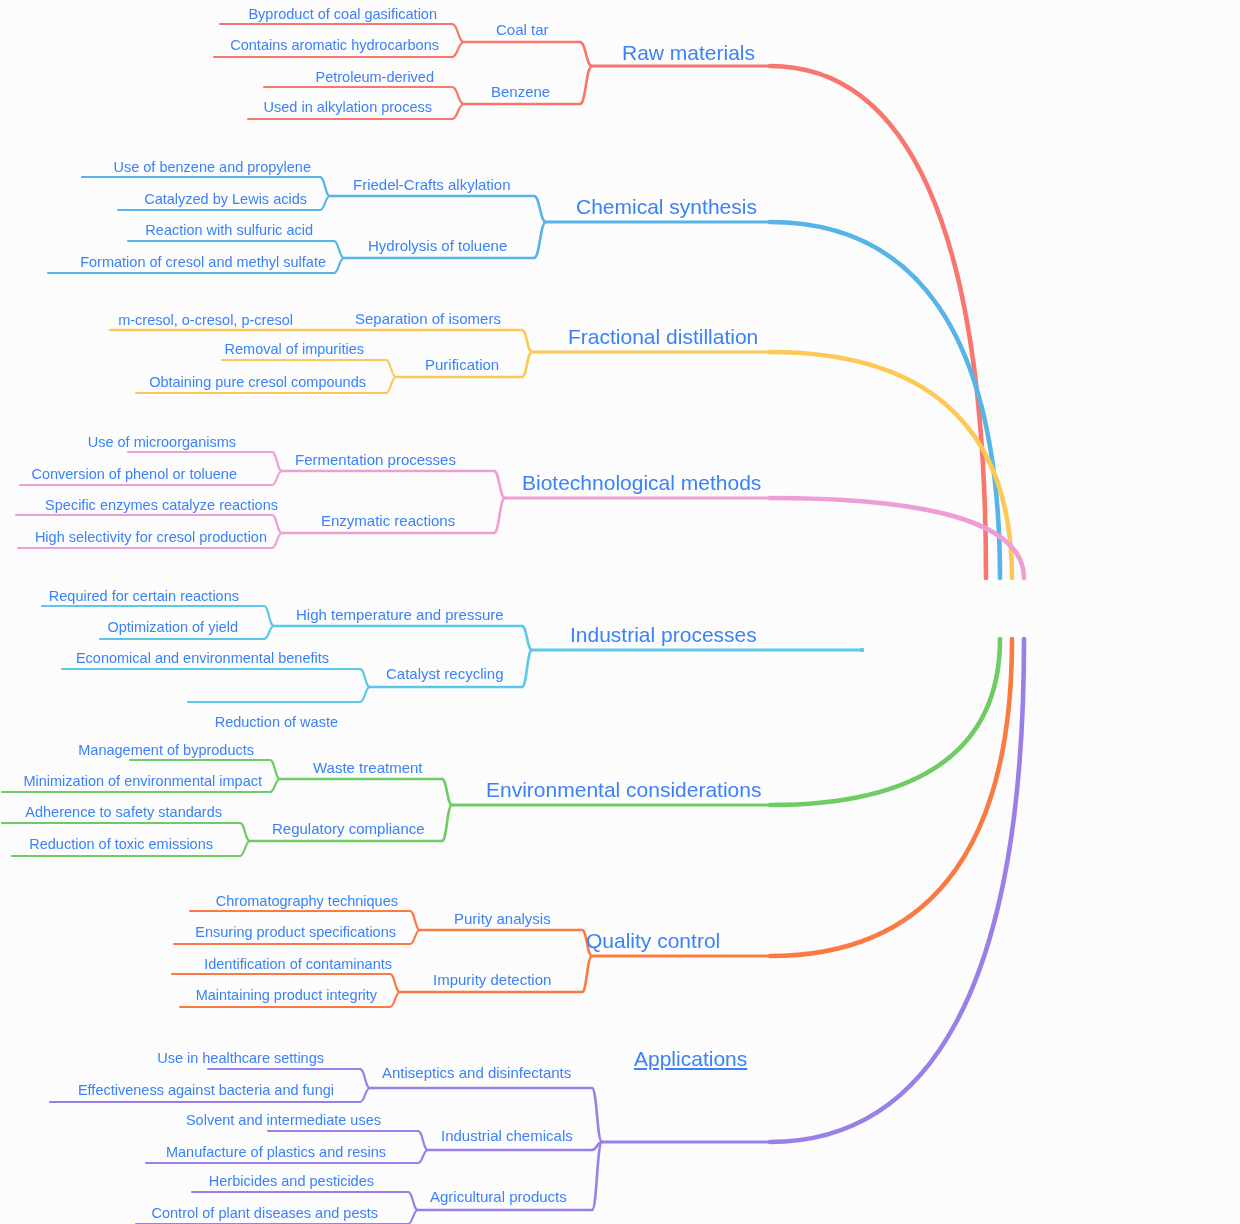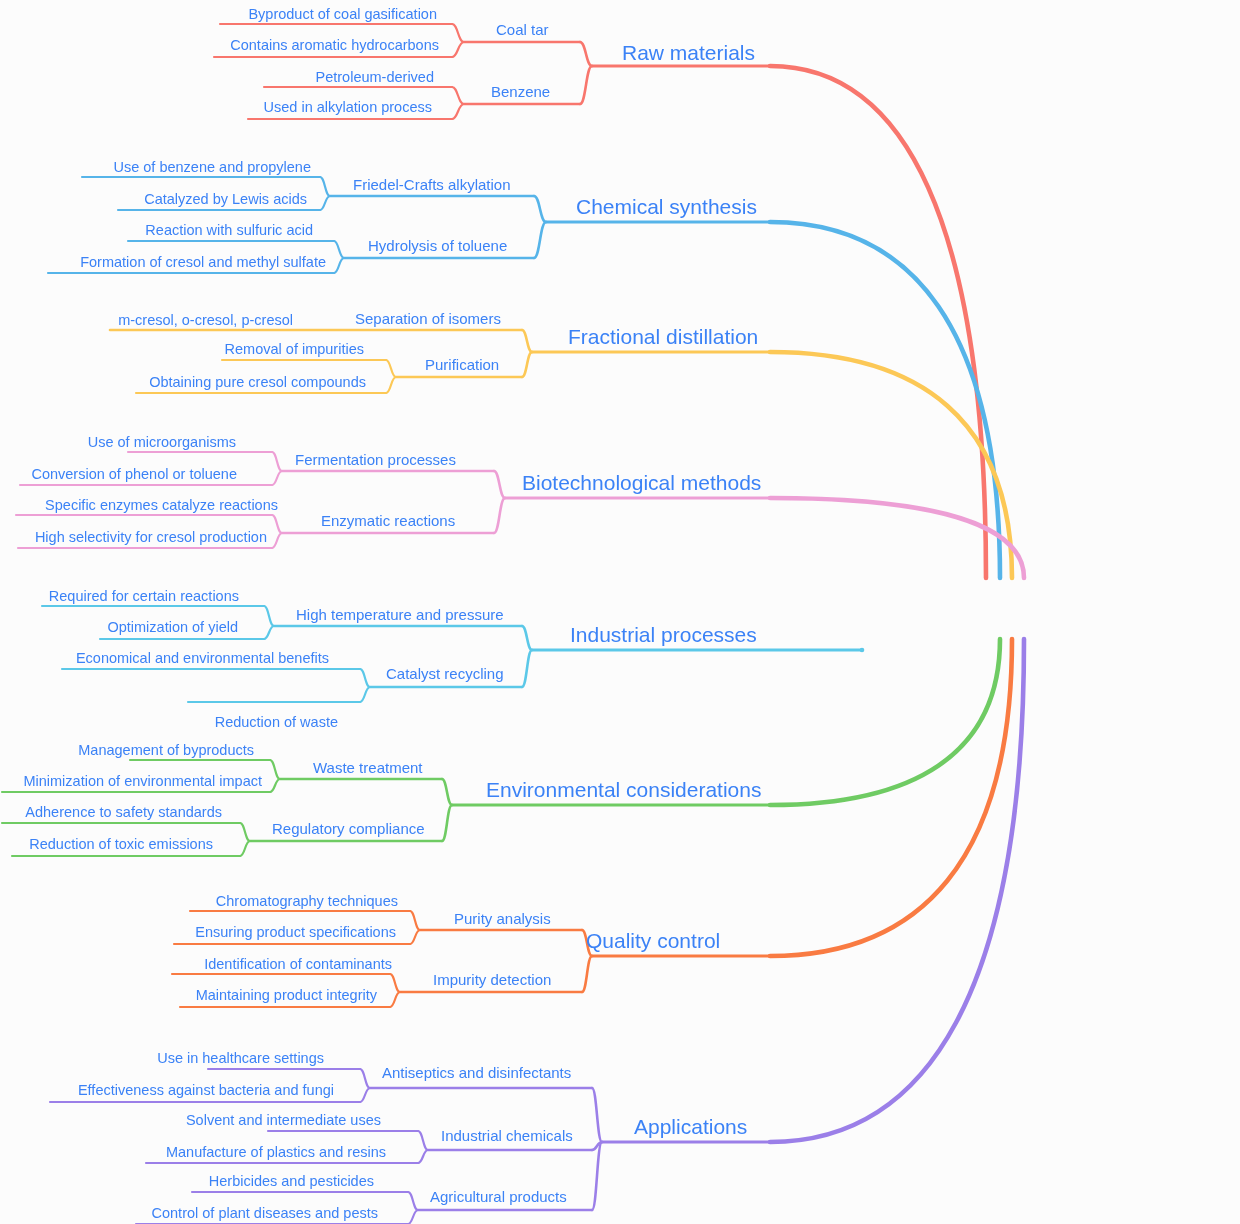--- a/index.html
+++ b/index.html
@@ -201,21 +201,21 @@
       <div class="lbl lbl-sub l" style="left: 272px; top: 836px;">Regulatory compliance</div>
       <div class="lbl lbl-leaf r" style="left: 222px; top: 819px;">Adherence to safety standards</div>
       <div class="lbl lbl-leaf r" style="left: 213px; top: 851px;">Reduction of toxic emissions</div>
       <div class="lbl lbl-topic l" style="left: 586px; top: 951px;">Quality control</div>
       <div class="lbl lbl-sub l" style="left: 454px; top: 926px;">Purity analysis</div>
       <div class="lbl lbl-leaf r" style="left: 398px; top: 908px;">Chromatography techniques</div>
       <div class="lbl lbl-leaf r" style="left: 396px; top: 939px;">Ensuring product specifications</div>
       <div class="lbl lbl-sub l" style="left: 433px; top: 987px;">Impurity detection</div>
       <div class="lbl lbl-leaf r" style="left: 376px; top: 971px; margin-left: 16px;">Identification of contaminants</div>
       <div class="lbl lbl-leaf r" style="left: 377px; top: 1002px;">Maintaining product integrity</div>
-      <div class="lbl lbl-topic l" style="left: 634px; top: 1137px;">Applications</div>
+      <div class="lbl lbl-topic l" style="left: 634px; top: 1069px; text-decoration: underline;">Applications</div>
       <div class="lbl lbl-sub l" style="left: 382px; top: 1080px;">Antiseptics and disinfectants</div>
       <div class="lbl lbl-leaf r" style="left: 324px; top: 1065px;">Use in healthcare settings</div>
       <div class="lbl lbl-leaf r" style="left: 334px; top: 1097px;">Effectiveness against bacteria and fungi</div>
       <div class="lbl lbl-sub l" style="left: 441px; top: 1143px;">Industrial chemicals</div>
       <div class="lbl lbl-leaf r" style="left: 381px; top: 1127px;">Solvent and intermediate uses</div>
       <div class="lbl lbl-leaf r" style="left: 386px; top: 1159px;">Manufacture of plastics and resins</div>
       <div class="lbl lbl-sub l" style="left: 430px; top: 1204px;">Agricultural products</div>
       <div class="lbl lbl-leaf r" style="left: 374px; top: 1188px;">Herbicides and pesticides</div>
       <div class="lbl lbl-leaf r" style="left: 378px; top: 1220px;">Control of plant diseases and pests</div>
     </div>

